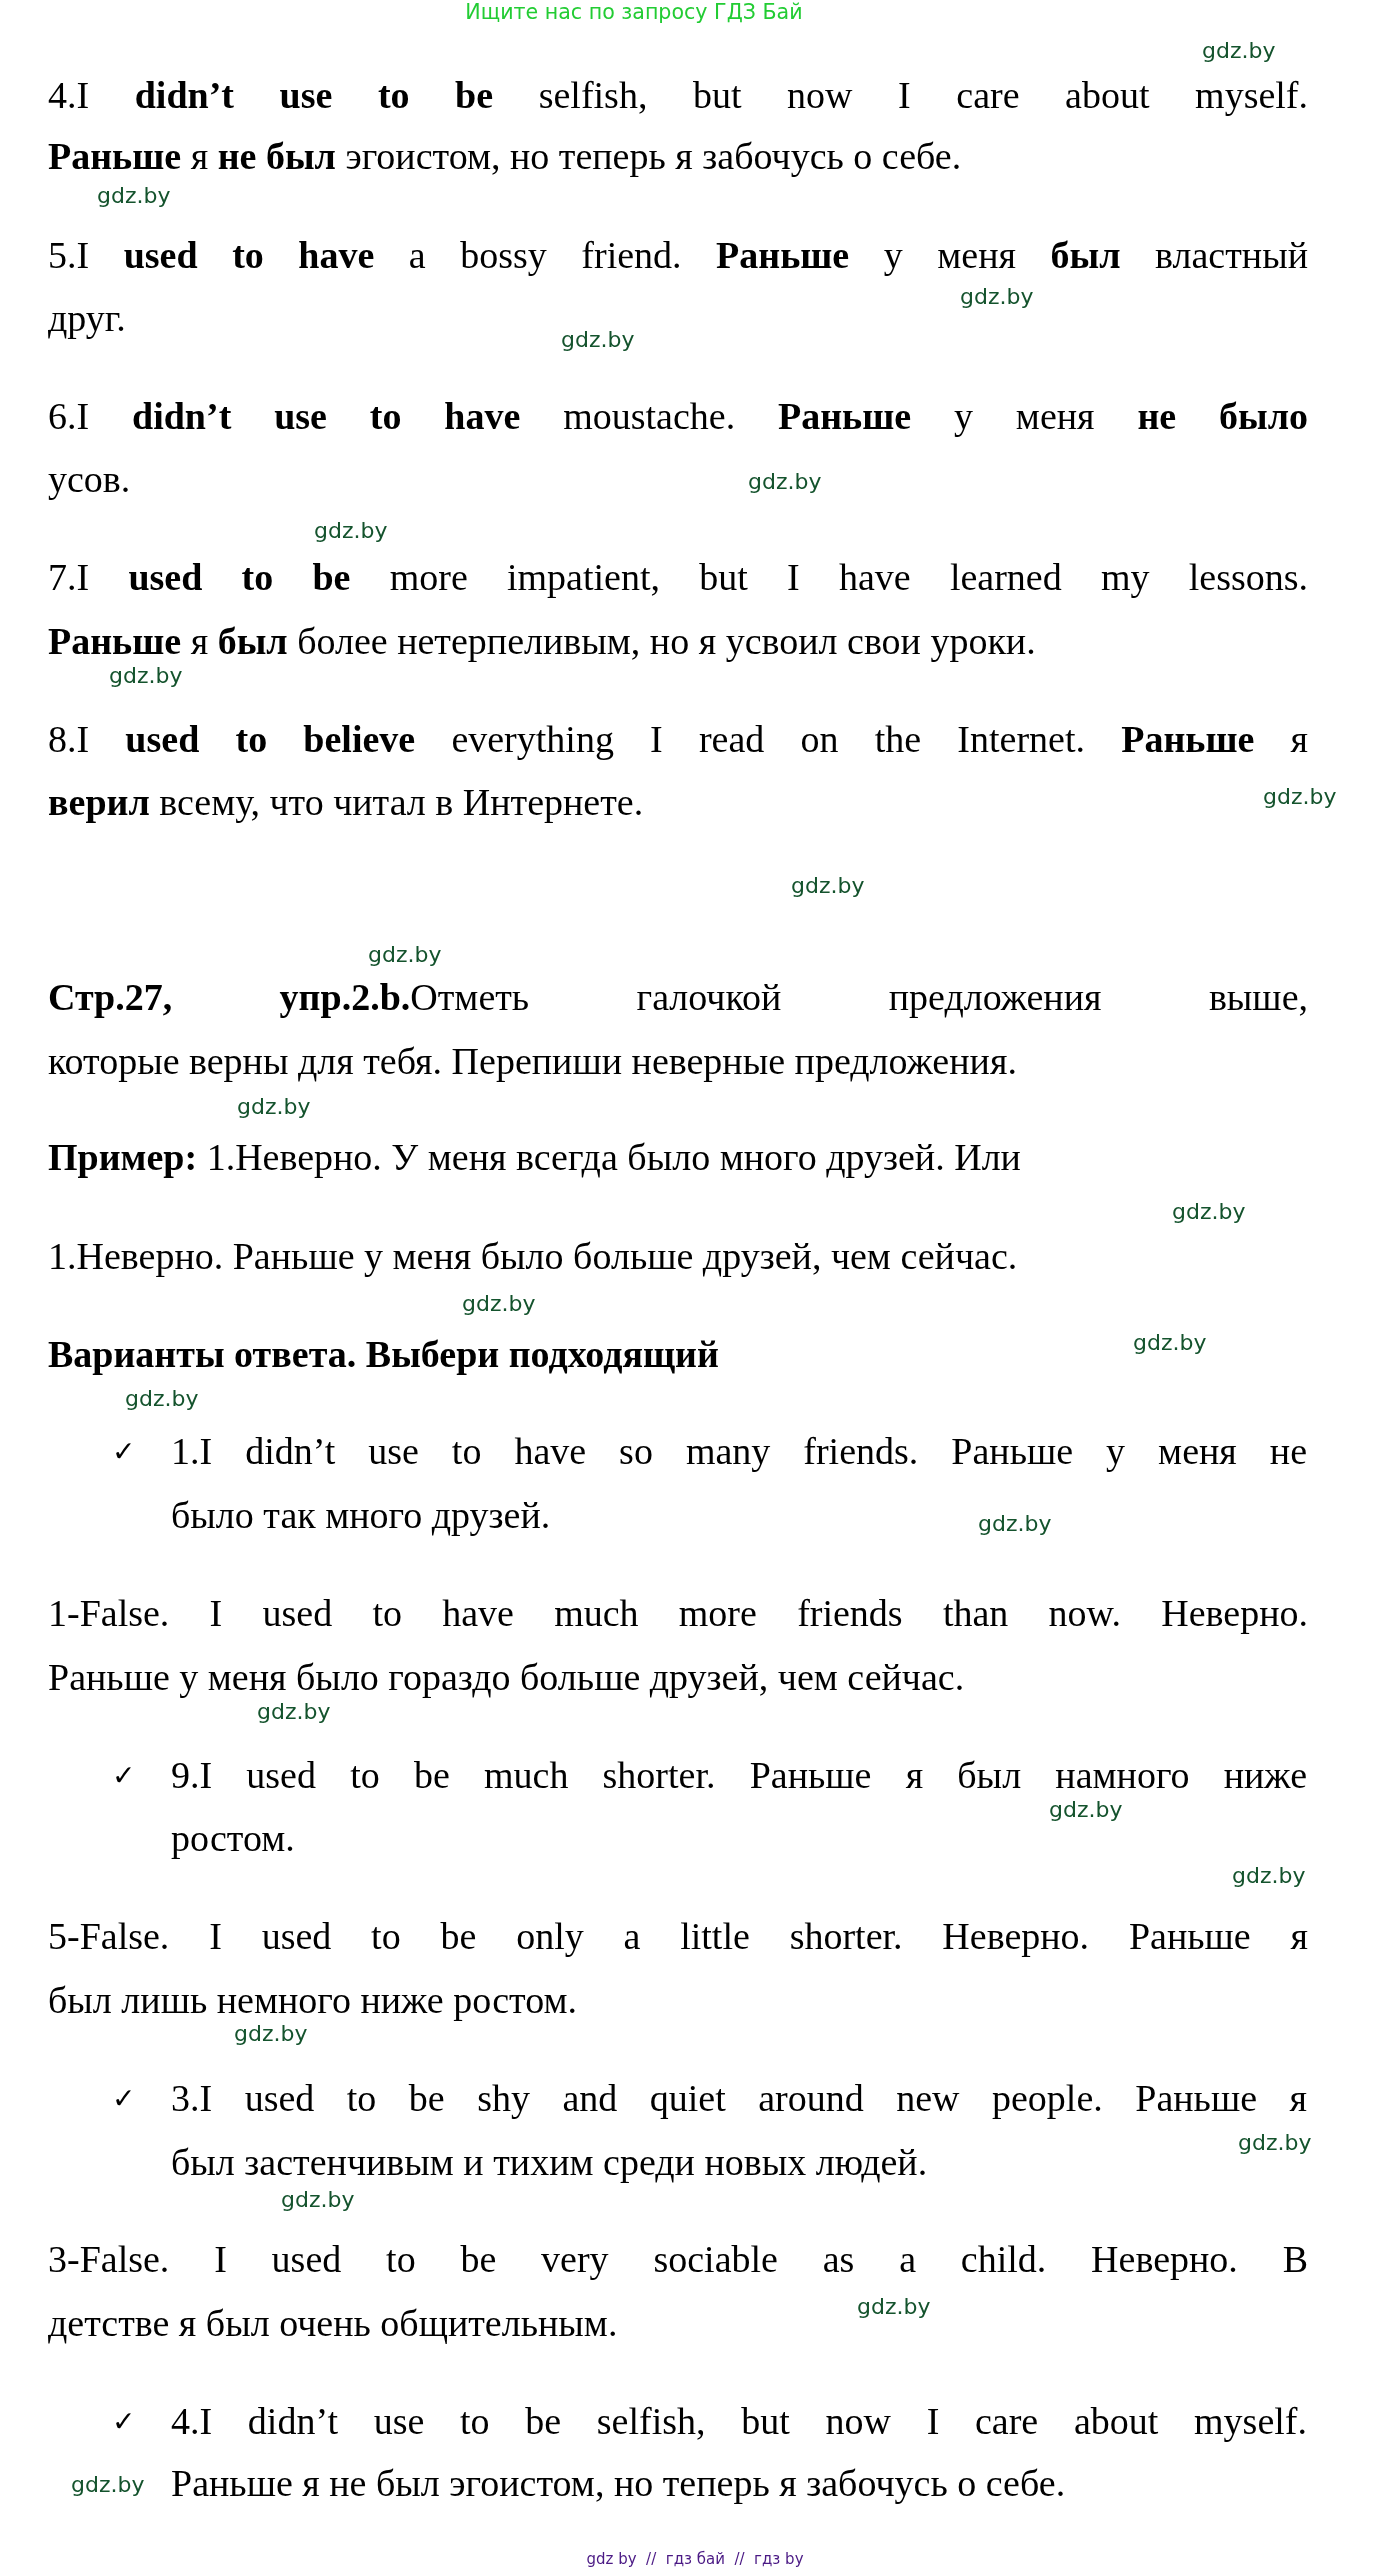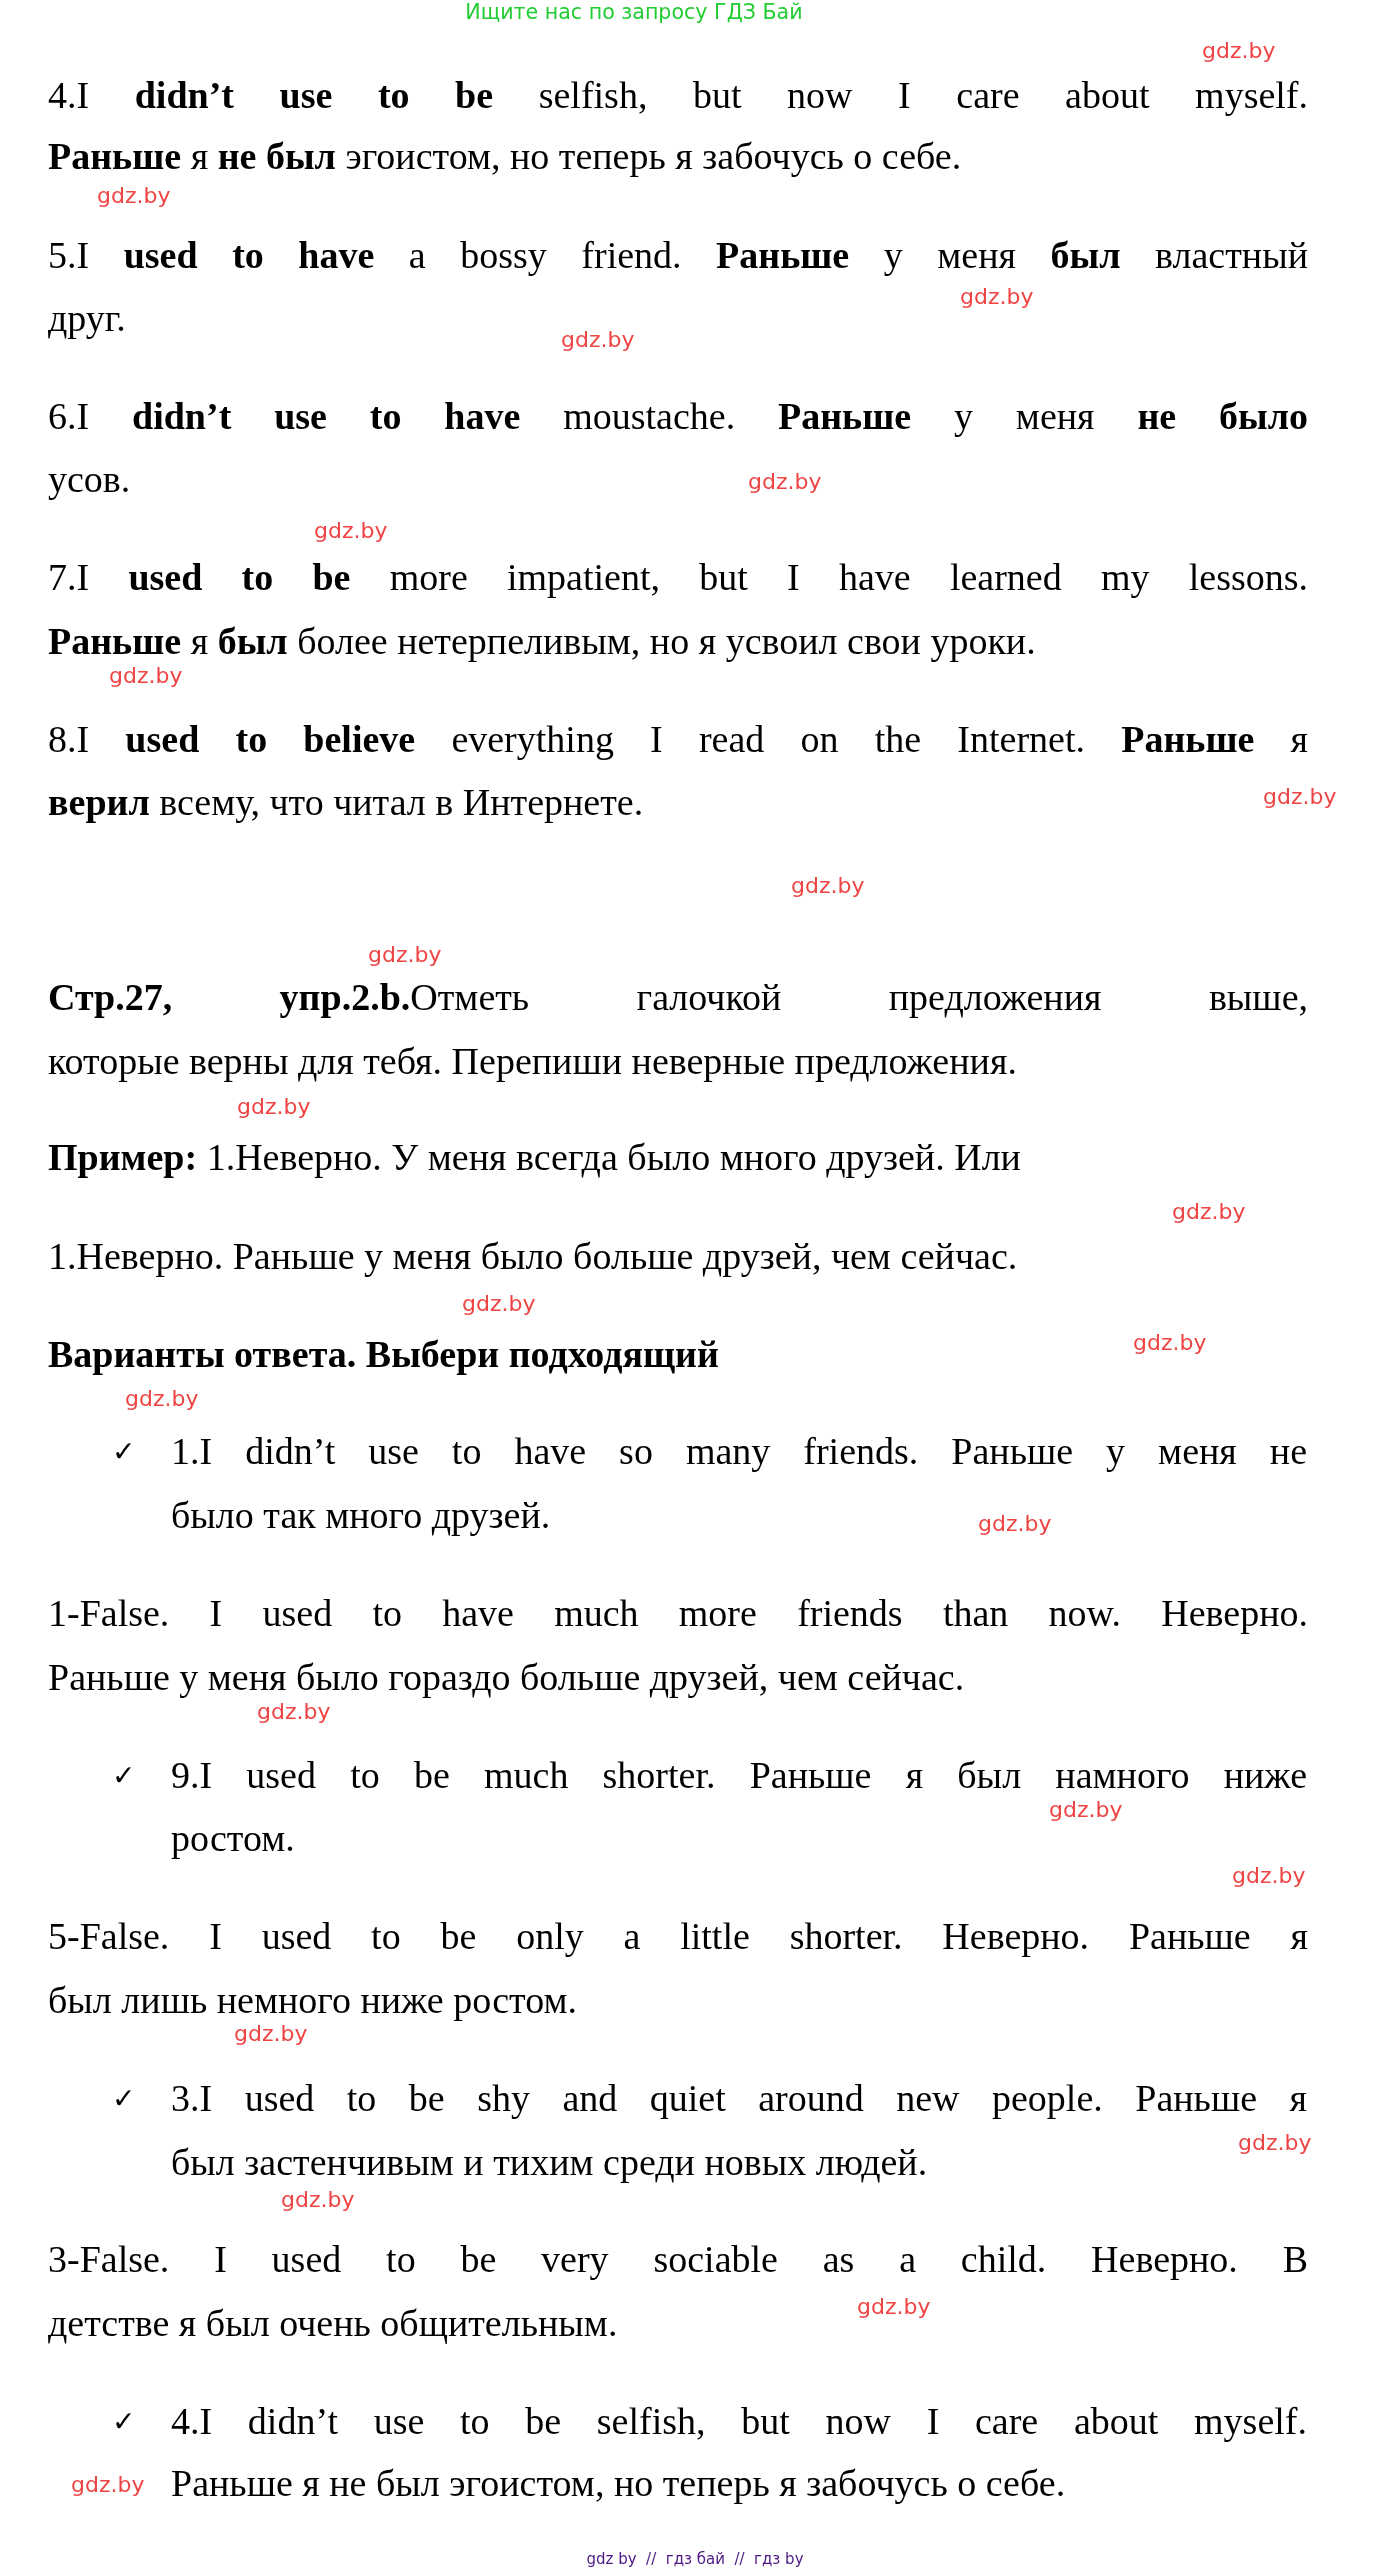--- a/index.html
+++ b/index.html
@@ -22,21 +22,21 @@
   }
   .ln.j { text-align: justify; text-align-last: justify; white-space: normal; }
   .ln.ind { left: 171px; width: 1136px; }
   .chk {
     position: absolute; left: 112px; width: 33px; height: 49px;
     font-family: "DejaVu Sans", sans-serif; font-size: 28px; line-height: 49px; color: #000;
   }
   b { font-weight: bold; }
   .wm {
     position: absolute; font-family: "DejaVu Sans", sans-serif;
-    font-size: 22px; line-height: 26px; color: #ef4444; white-space: nowrap;
+    font-size: 22px; line-height: 26px; color: #14532d; white-space: nowrap;
   }
 </style>
 </head>
 <body>
 
 <div class="hdr">Ищите нас по запросу ГДЗ Бай</div>
 
 <div class="ln j" style="top:71px"><span>4.I </span><b>didn’t use to be</b><span> selfish, but now I care about myself.</span></div>
 <div class="ln" style="top:132px"><b>Раньше</b><span> я </span><b>не был</b><span> эгоистом, но теперь я забочусь о себе.</span></div>
 

